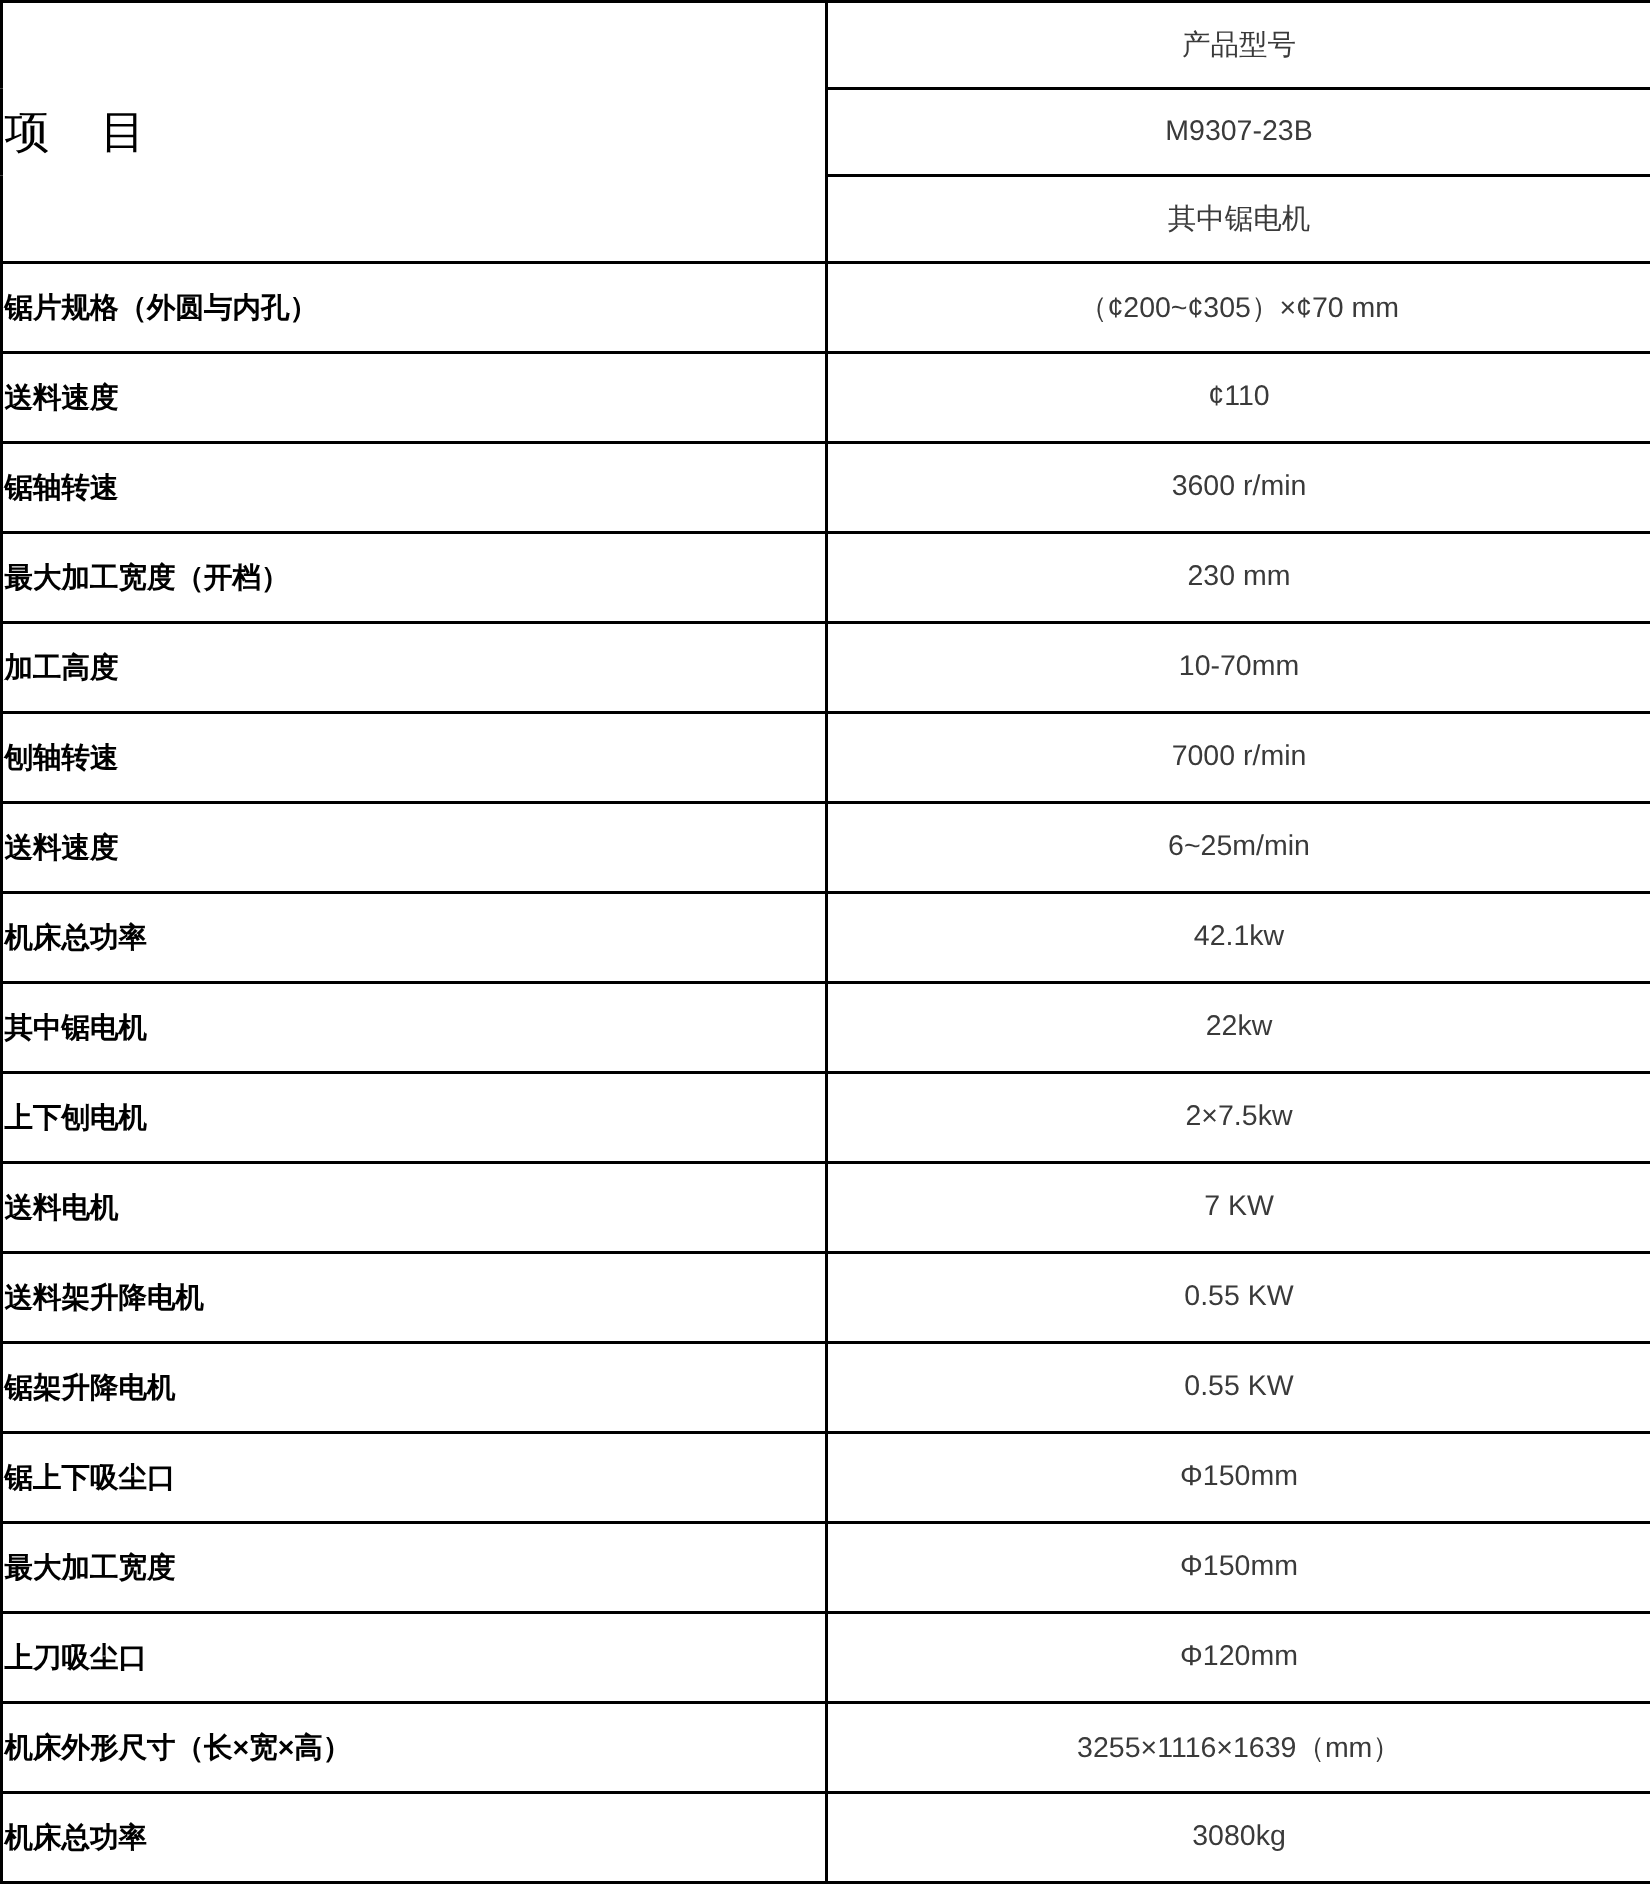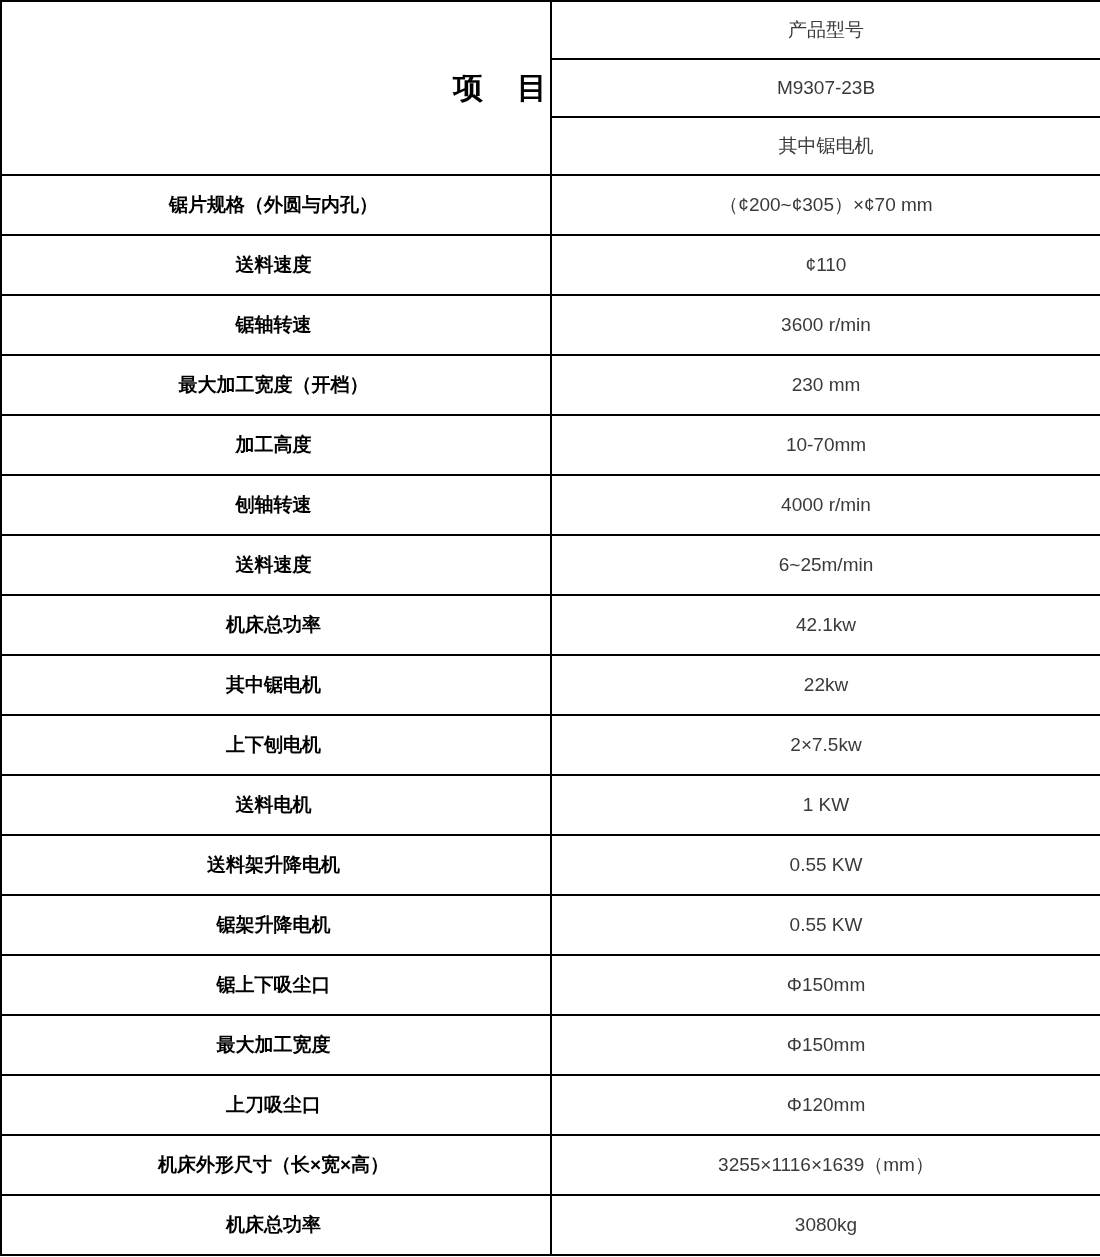--- a/index.html
+++ b/index.html
@@ -24,31 +24,31 @@
     vertical-align: middle;
     overflow: hidden;
   }
   col.col-left  { width: 550px; }
   col.col-right { width: 550px; }
 
   tr.header-row { height: 58px; }
   tr.data-row   { height: 60px; }
 
   td.item-header {
-    text-align: right;
-    font-weight: bold;
+    text-align: left;
+    font-weight: normal;
     font-size: 30px;
     color: #000000;
     letter-spacing: 2px;
   }
   td.label-cell {
     font-weight: bold;
     font-size: 19px;
     color: #000000;
-    text-align: center;
+    text-align: left;
     padding-right: 6px;
   }
   td.value-cell {
     text-align: center;
     font-weight: normal;
     font-size: 19px;
     color: #3a3a3a;
     padding: 0 6px;
     margin-top: 40px;
   }
@@ -94,21 +94,21 @@
     <td class="value-cell">230 mm</td>
   </tr>
 
   <tr class="data-row">
     <td class="label-cell">加工高度</td>
     <td class="value-cell">10-70mm</td>
   </tr>
 
   <tr class="data-row">
     <td class="label-cell">刨轴转速</td>
-    <td class="value-cell">4000 r/min</td>
+    <td class="value-cell">7000 r/min</td>
   </tr>
 
   <tr class="data-row">
     <td class="label-cell">送料速度</td>
     <td class="value-cell">6~25m/min</td>
   </tr>
 
   <tr class="data-row">
     <td class="label-cell">机床总功率</td>
     <td class="value-cell">42.1kw</td>
@@ -119,21 +119,21 @@
     <td class="value-cell">22kw</td>
   </tr>
 
   <tr class="data-row">
     <td class="label-cell">上下刨电机</td>
     <td class="value-cell">2×7.5kw</td>
   </tr>
 
   <tr class="data-row">
     <td class="label-cell">送料电机</td>
-    <td class="value-cell">1 KW</td>
+    <td class="value-cell">7 KW</td>
   </tr>
 
   <tr class="data-row">
     <td class="label-cell">送料架升降电机</td>
     <td class="value-cell">0.55 KW</td>
   </tr>
 
   <tr class="data-row">
     <td class="label-cell">锯架升降电机</td>
     <td class="value-cell">0.55 KW</td>

